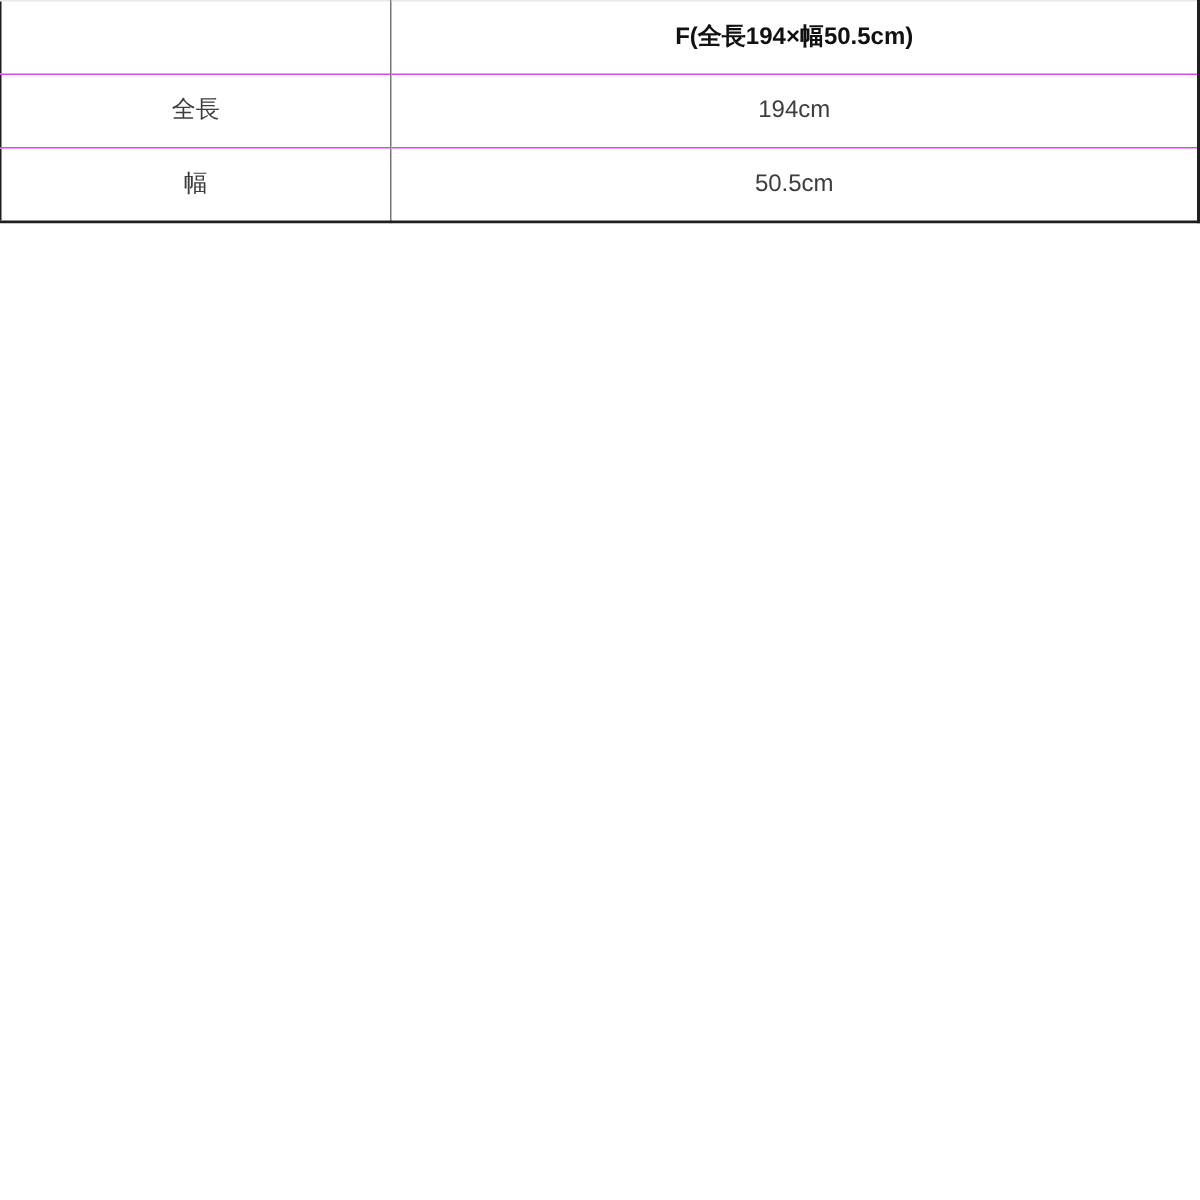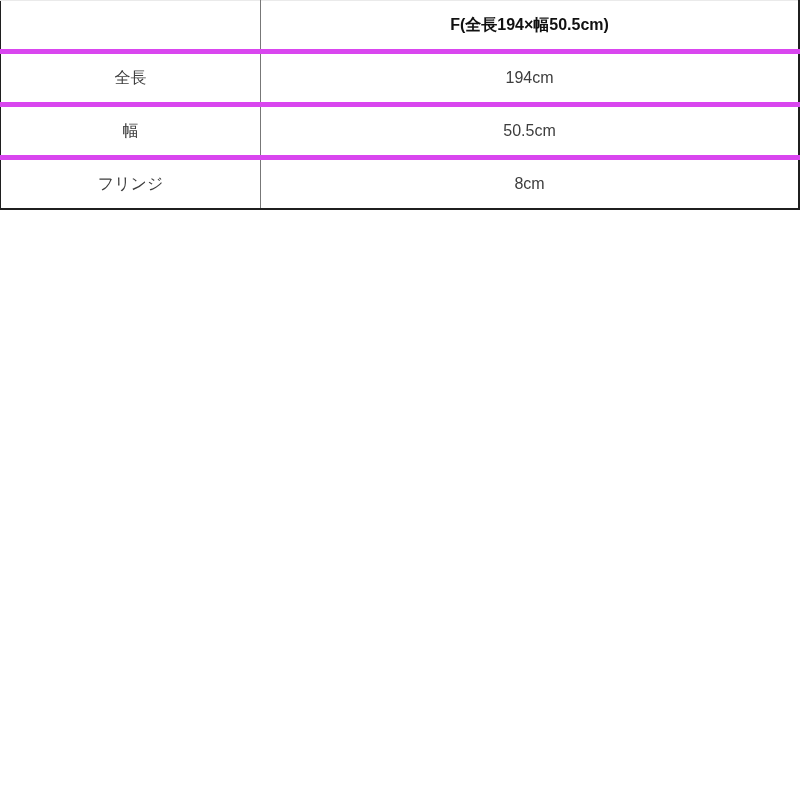--- a/index.html
+++ b/index.html
@@ -34,21 +34,21 @@
     overflow: hidden;
     white-space: nowrap;
   }
   .spec-table thead th {
     font-weight: bold;
     color: #111111;
   }
   .spec-table tbody td {
     font-weight: normal;
     color: #3d3d3d;
-    border-top: 5px solid #d946ef;
+    border-top: 1px solid #d946ef;
   }
   .value-cell {
     border-left: 1px solid #777777;
   }
   .below-area {
     width: 800px;
     height: 553px;
     background: #ffffff;
   }
 </style>
@@ -68,20 +68,16 @@
   </thead>
   <tbody>
     <tr>
       <td class="label-cell">全長</td>
       <td class="value-cell">194cm</td>
     </tr>
     <tr>
       <td class="label-cell">幅</td>
       <td class="value-cell">50.5cm</td>
     </tr>
-    <tr>
-      <td class="label-cell">フリンジ</td>
-      <td class="value-cell">8cm</td>
-    </tr>
   </tbody>
 </table>
 
 <div class="below-area"></div>
 
 </body></html>

